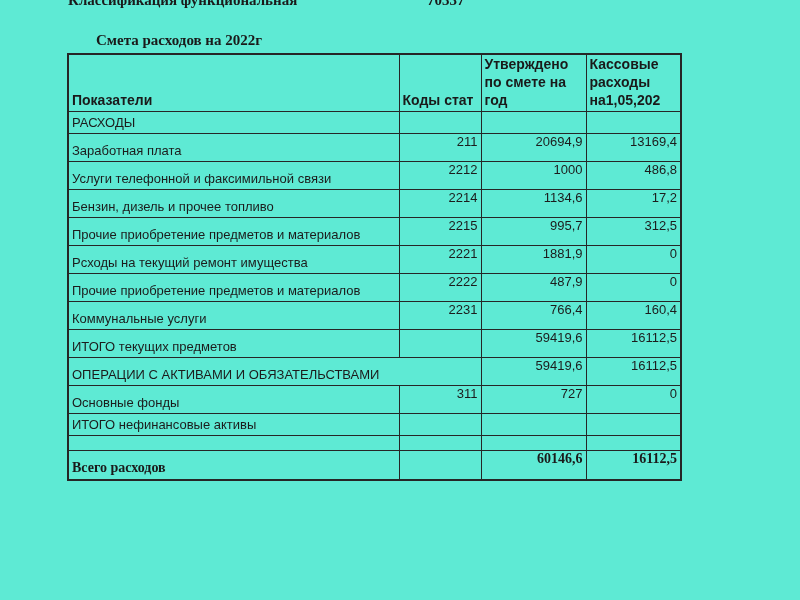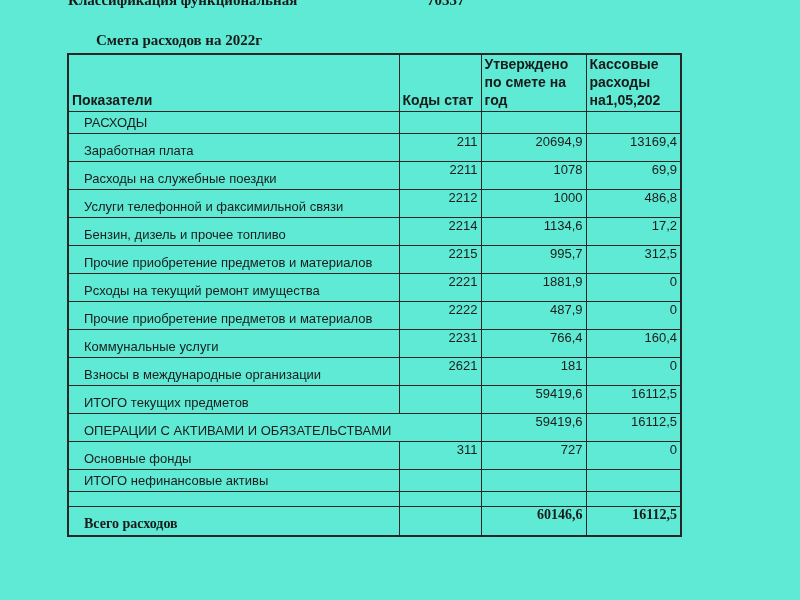--- a/index.html
+++ b/index.html
@@ -77,21 +77,21 @@
     font-size: 14px;
     line-height: 18px;
     text-align: left;
     padding: 0 1px 2px 3px;
     color: #1a1a1a;
   }
   th.hdr-codes { white-space: nowrap; }
   td.c-label {
     font-size: 13px;
     text-align: left;
-    padding: 0 0 3px 15px;
+    padding: 0 0 3px 3px;
     white-space: nowrap;
   }
   td.c-num {
     font-size: 13px;
     text-align: right;
     padding: 0 3px 12px 0;
     white-space: nowrap;
   }
   tr.total-row td {
     font-family: "Liberation Serif", serif;
@@ -131,26 +131,20 @@
         <td class="c-num"></td>
         <td class="c-num"></td>
       </tr>
       <tr class="data-row">
         <td class="c-label">Заработная плата</td>
         <td class="c-num">211</td>
         <td class="c-num">20694,9</td>
         <td class="c-num">13169,4</td>
       </tr>
       <tr class="data-row">
-        <td class="c-label">Расходы на служебные поездки</td>
-        <td class="c-num">2211</td>
-        <td class="c-num">1078</td>
-        <td class="c-num">69,9</td>
-      </tr>
-      <tr class="data-row">
         <td class="c-label">Услуги телефонной и факсимильной связи</td>
         <td class="c-num">2212</td>
         <td class="c-num">1000</td>
         <td class="c-num">486,8</td>
       </tr>
       <tr class="data-row">
         <td class="c-label">Бензин, дизель и прочее топливо</td>
         <td class="c-num">2214</td>
         <td class="c-num">1134,6</td>
         <td class="c-num">17,2</td>
@@ -173,26 +167,20 @@
         <td class="c-num">487,9</td>
         <td class="c-num">0</td>
       </tr>
       <tr class="data-row">
         <td class="c-label">Коммунальные услуги</td>
         <td class="c-num">2231</td>
         <td class="c-num">766,4</td>
         <td class="c-num">160,4</td>
       </tr>
       <tr class="data-row">
-        <td class="c-label">Взносы в международные организации</td>
-        <td class="c-num">2621</td>
-        <td class="c-num">181</td>
-        <td class="c-num">0</td>
-      </tr>
-      <tr class="data-row">
         <td class="c-label">ИТОГО текущих предметов</td>
         <td class="c-num"></td>
         <td class="c-num">59419,6</td>
         <td class="c-num">16112,5</td>
       </tr>
       <tr class="data-row">
         <td class="c-label" colspan="2">ОПЕРАЦИИ С АКТИВАМИ И ОБЯЗАТЕЛЬСТВАМИ</td>
         <td class="c-num">59419,6</td>
         <td class="c-num">16112,5</td>
       </tr>

